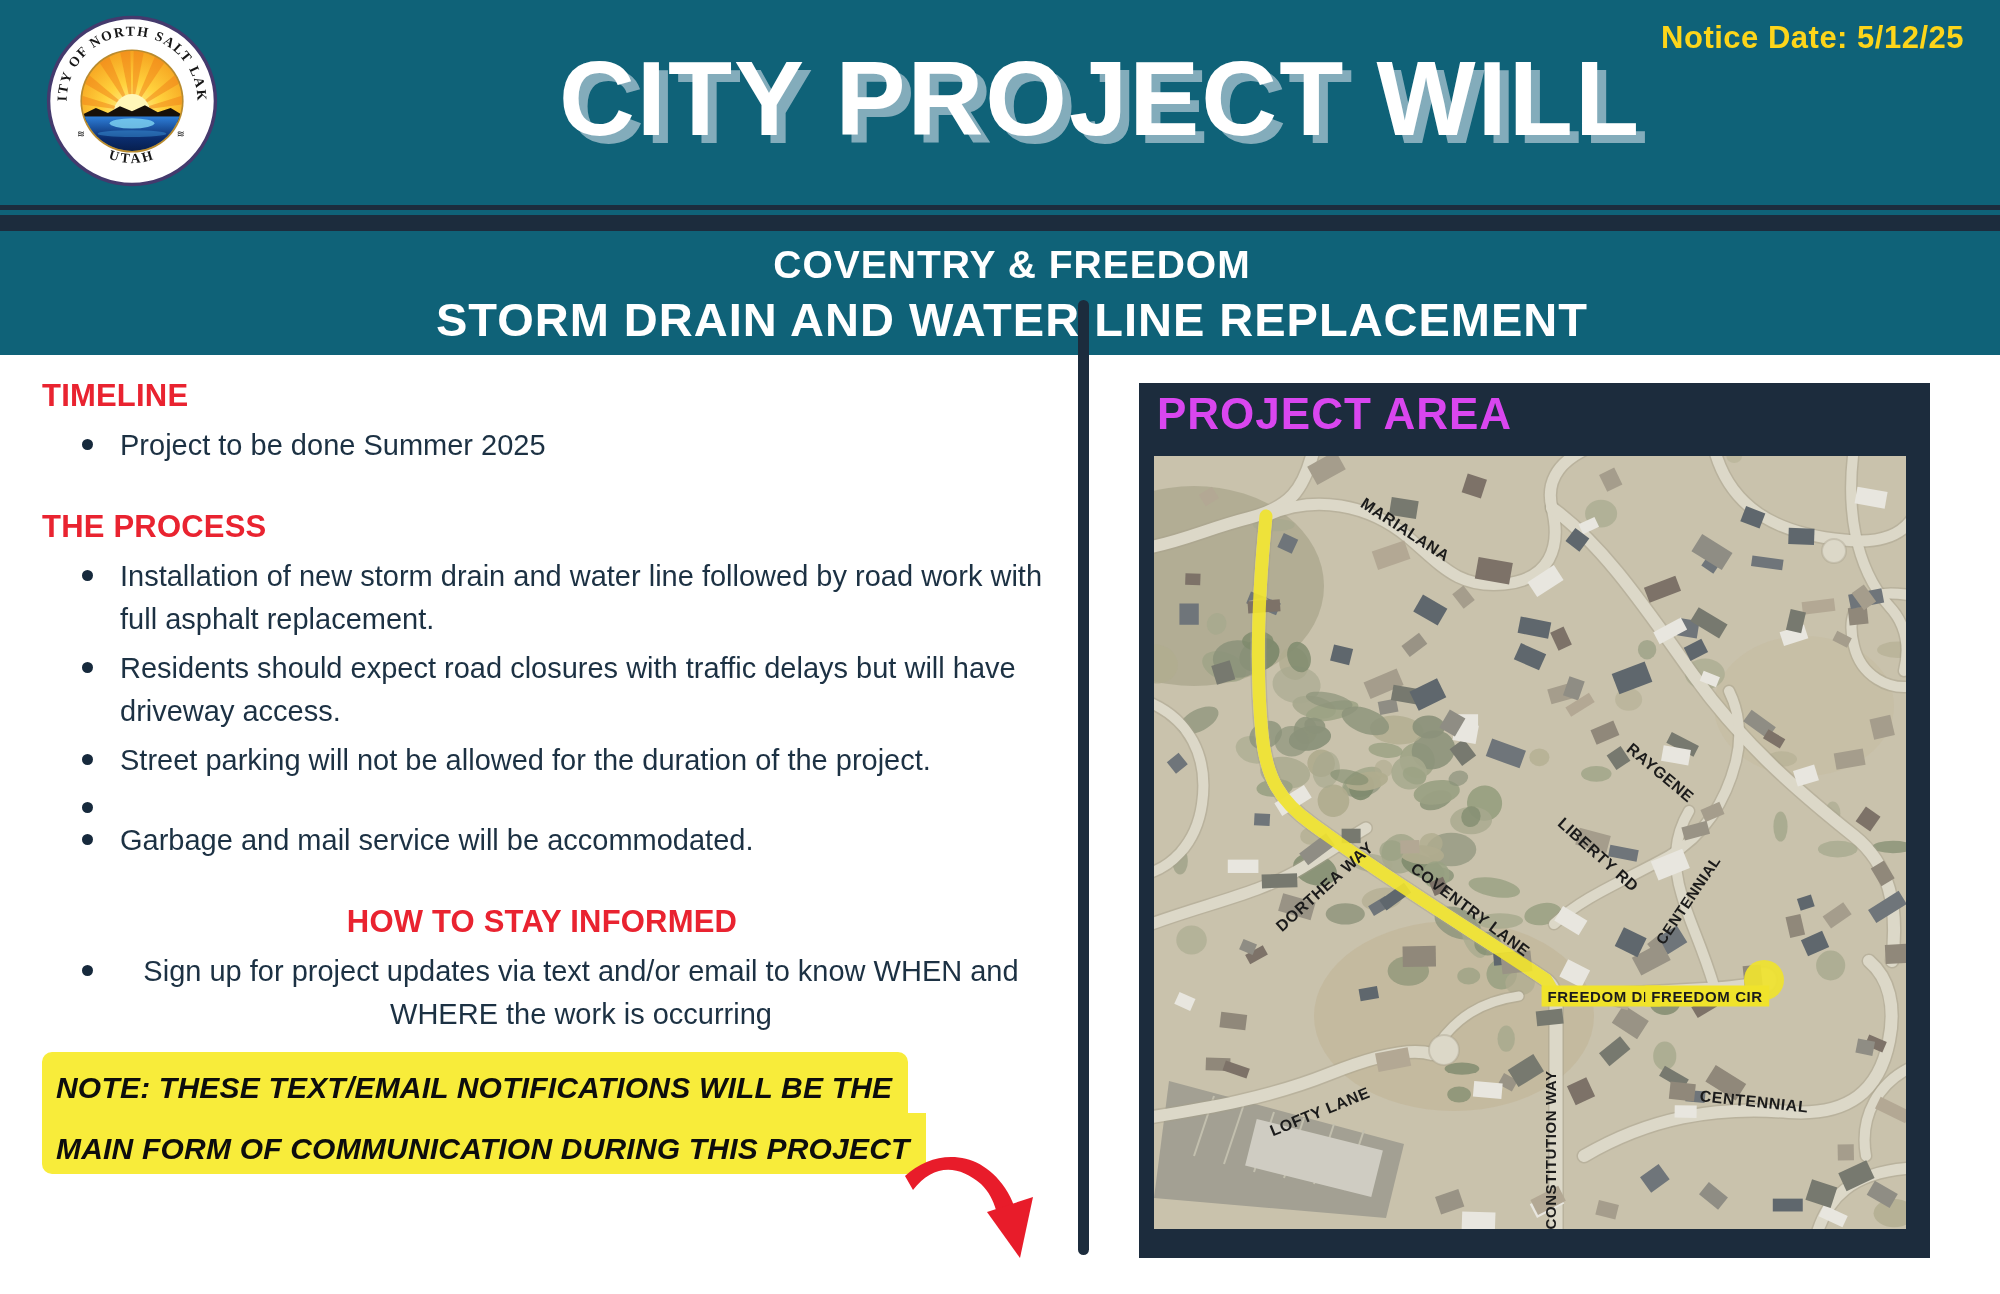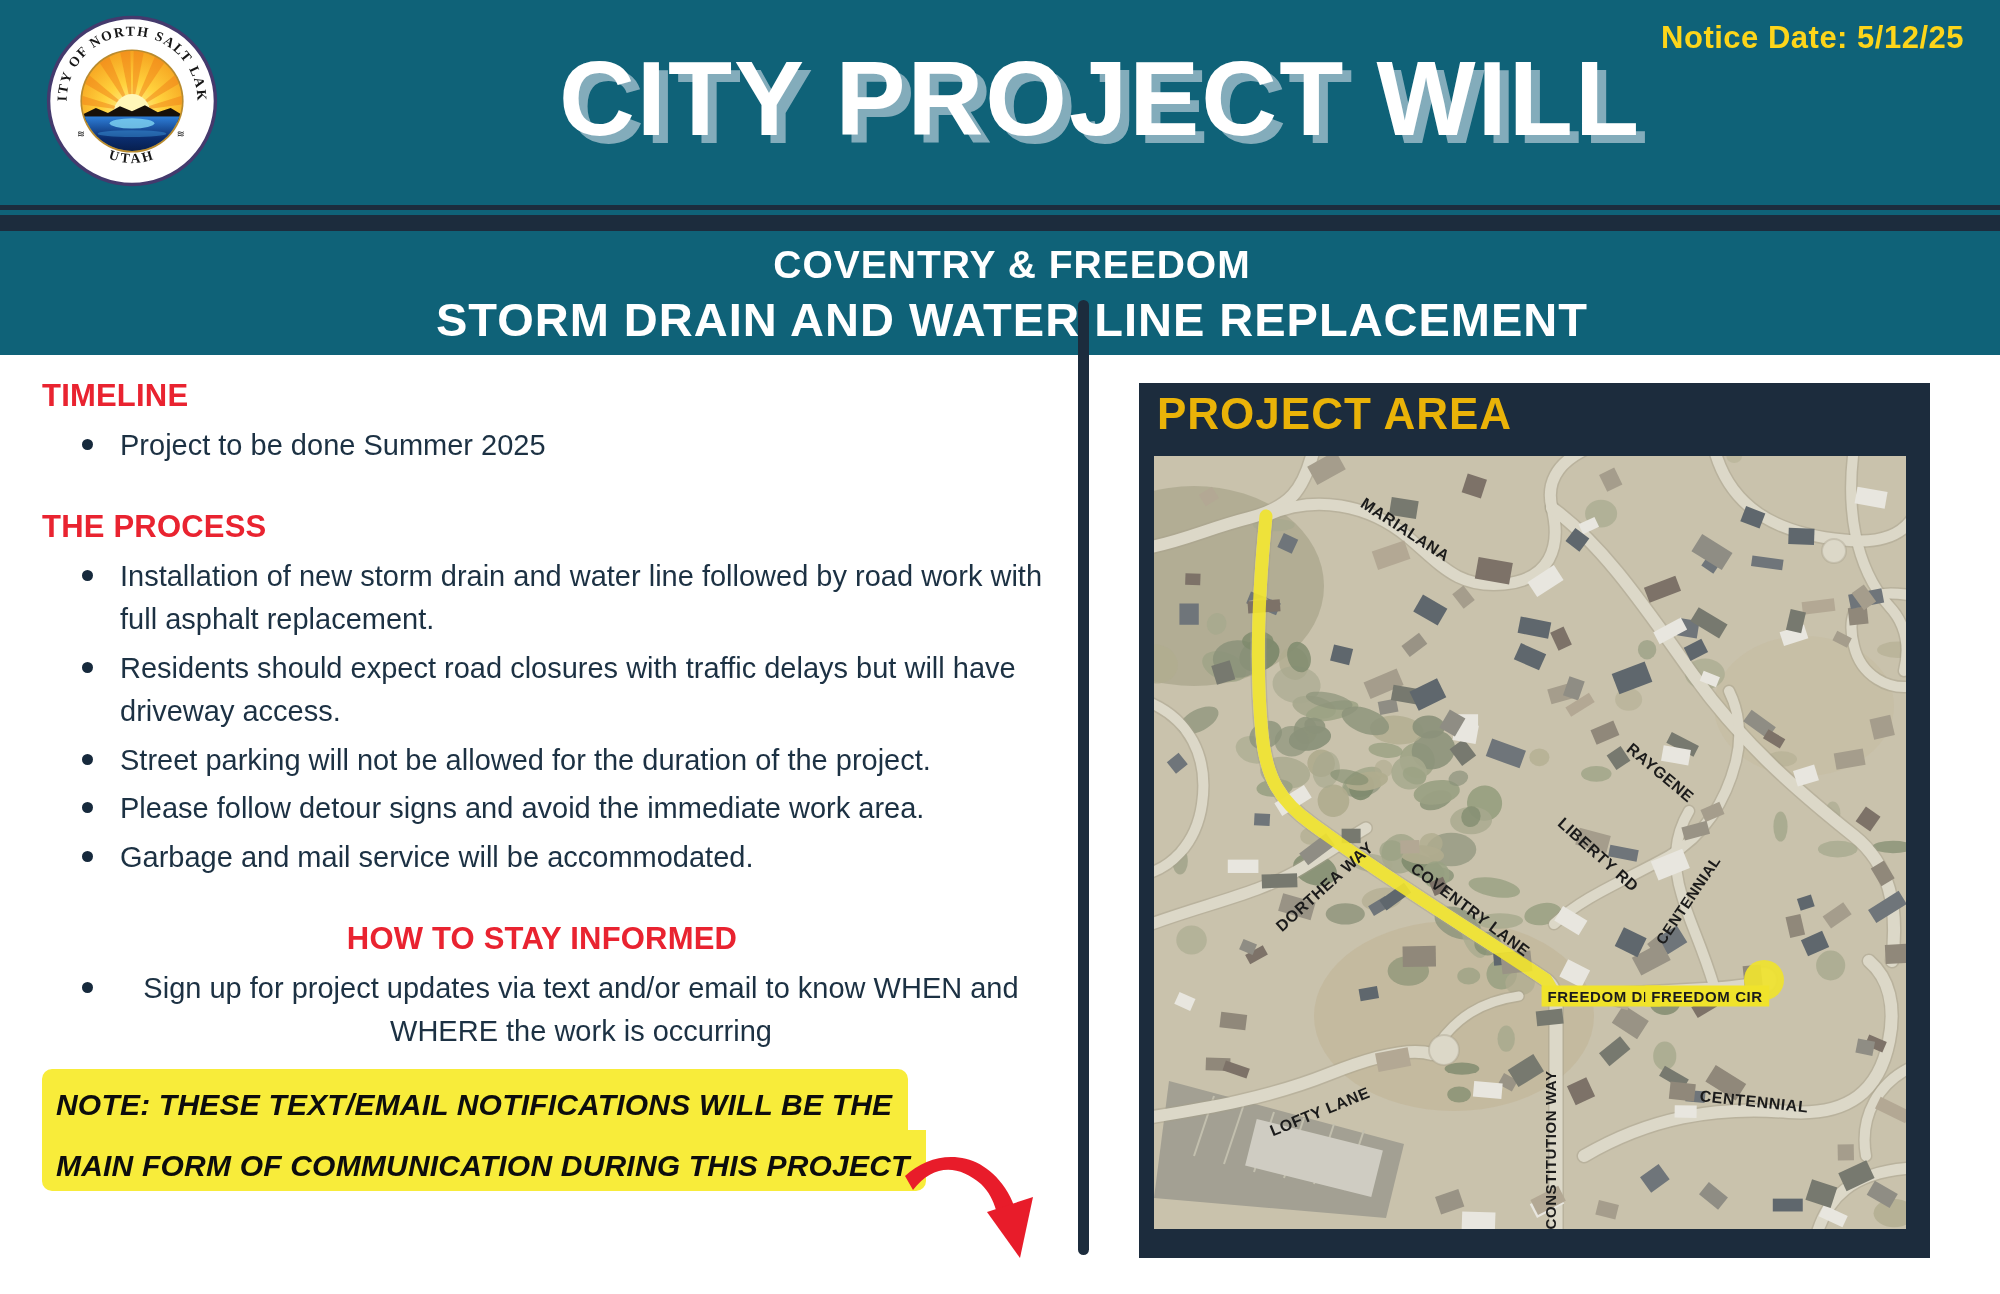--- a/index.html
+++ b/index.html
@@ -35,21 +35,21 @@
   .note .nline{display:table;background:#f8ec3a;color:#0d0d0d;font-size:30px;font-weight:700;
       font-style:italic;line-height:1.06;padding:20px 16px 9px 14px;letter-spacing:.2px;}
   .note .nline.first{border-radius:10px 10px 0 0;}
   .note .nline.second{border-radius:0 0 10px 10px;}
 
   .vdivider{left:1078px;top:300px;width:11px;height:955px;background:#1c2c3d;border-radius:6px;}
   .arrow-wrap{left:903px;top:1148px;width:150px;height:125px;}
 
   
   .panel{left:1139px;top:383px;width:791px;height:875px;background:#1c2c3d;}
-  .panel-title{position:absolute;left:18px;top:6px;color:#eab308;font-size:44px;font-weight:700;letter-spacing:1px;}
+  .panel-title{position:absolute;left:18px;top:6px;color:#d946ef;font-size:44px;font-weight:700;letter-spacing:1px;}
   .mapbox{position:absolute;left:15px;top:73px;width:752px;height:773px;background:#c9c2ac;overflow:hidden;}
   .mapbox svg{position:absolute;left:0;top:0;}
   .mlabel{position:absolute;white-space:nowrap;font-size:16px;font-weight:700;color:#1b1b1b;
       letter-spacing:.6px;transform:translate(-50%,-50%) rotate(var(--r,0deg));}
   .mlabel.hl{background:#f0e32b;padding:2px 6px;font-size:15px;}
   .mlabel.sm{font-size:15px;}
 </style>
 </head>
 <body>
 
@@ -138,21 +138,20 @@
       <li>
           <span class="dot"></span>
           <span class="btext">Residents should expect road closures with traffic delays but will have driveway access.</span>
         </li>
       <li>
           <span class="dot"></span>
           <span class="btext">Street parking will not be allowed for the duration of the project.</span>
         </li>
       <li>
           <span class="dot"></span>
-          <span class="btext">Please follow detour signs and avoid the immediate work area.</span>
         </li>
       <li>
           <span class="dot"></span>
           <span class="btext">Garbage and mail service will be accommodated.</span>
         </li>
     </ul>
   </section>
 
   <section class="sec" style="margin-bottom:0;text-align:center;">
     <h2>HOW TO STAY INFORMED</h2>

